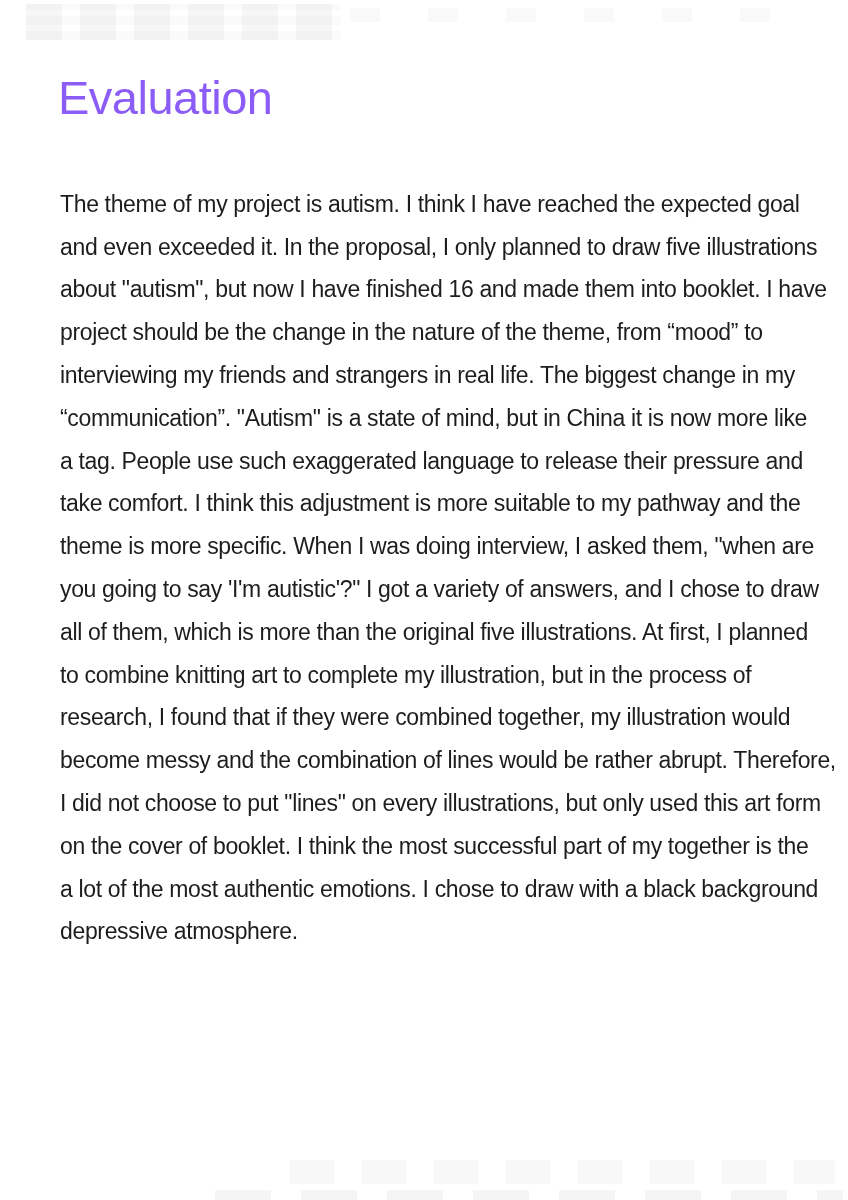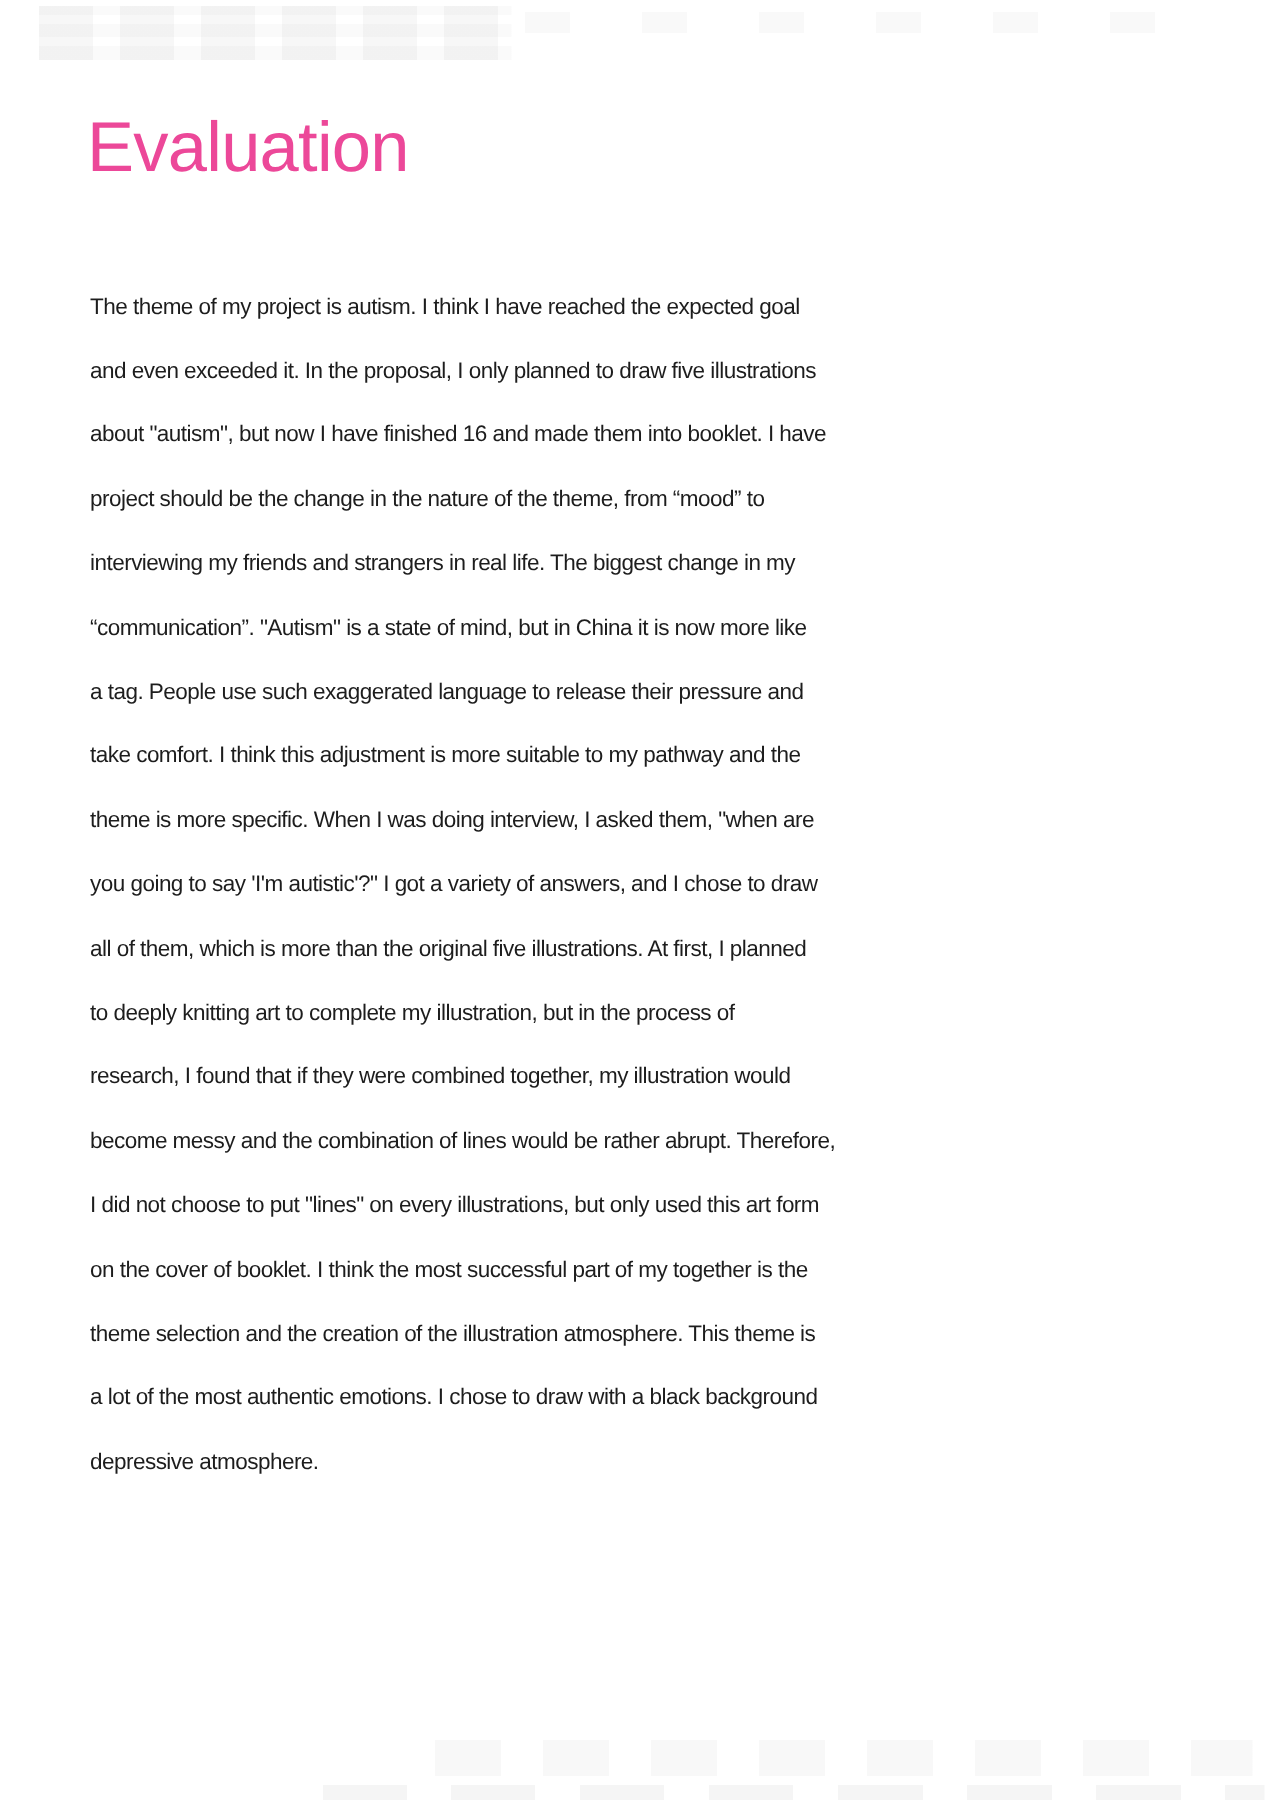--- a/index.html
+++ b/index.html
@@ -16,35 +16,35 @@
     inset: 0;
     background: #ffffff;
   }
   .page-title {
     position: absolute;
     left: 58px;
     top: 70px;
     margin: 0;
     font-size: 47px;
     font-weight: 400;
-    color: #ec4899;
+    color: #8b5cf6;
     letter-spacing: -0.5px;
     white-space: nowrap;
   }
   .paragraph {
     position: absolute;
     left: 60px;
     top: 183px;
     width: 762px;
   }
   .line {
     height: 42.8px;
     display: flex;
     align-items: center;
-    font-size: 15px;
+    font-size: 23px;
     color: #1d1d1d;
     letter-spacing: -0.35px;
     white-space: nowrap;
   }
   
   .ghost {
     position: absolute;
     pointer-events: none;
   }
   .ghost-top {
@@ -81,26 +81,25 @@
       <div class="line">and even exceeded it. In the proposal, I only planned to draw five illustrations</div>
       <div class="line">about "autism", but now I have finished 16 and made them into booklet. I have</div>
       <div class="line">project should be the change in the nature of the theme, from “mood” to</div>
       <div class="line">interviewing my friends and strangers in real life. The biggest change in my</div>
       <div class="line">“communication”. "Autism" is a state of mind, but in China it is now more like</div>
       <div class="line">a tag. People use such exaggerated language to release their pressure and</div>
       <div class="line">take comfort. I think this adjustment is more suitable to my pathway and the</div>
       <div class="line">theme is more specific. When I was doing interview, I asked them, "when are</div>
       <div class="line">you going to say 'I'm autistic'?" I got a variety of answers, and I chose to draw</div>
       <div class="line">all of them, which is more than the original five illustrations. At first, I planned</div>
-      <div class="line">to deeply knitting art to complete my illustration, but in the process of</div>
+      <div class="line">to combine knitting art to complete my illustration, but in the process of</div>
       <div class="line">research, I found that if they were combined together, my illustration would</div>
       <div class="line">become messy and the combination of lines would be rather abrupt. Therefore,</div>
       <div class="line">I did not choose to put "lines" on every illustrations, but only used this art form</div>
       <div class="line">on the cover of booklet. I think the most successful part of my together is the</div>
-      <div class="line">theme selection and the creation of the illustration atmosphere. This theme is</div>
       <div class="line">a lot of the most authentic emotions. I chose to draw with a black background</div>
       <div class="line">depressive atmosphere.</div>
     </section>
 
   <div class="ghost ghost-bottom-1"></div>
   <div class="ghost ghost-bottom-2"></div>
 
 </main>
 
 </body></html>

